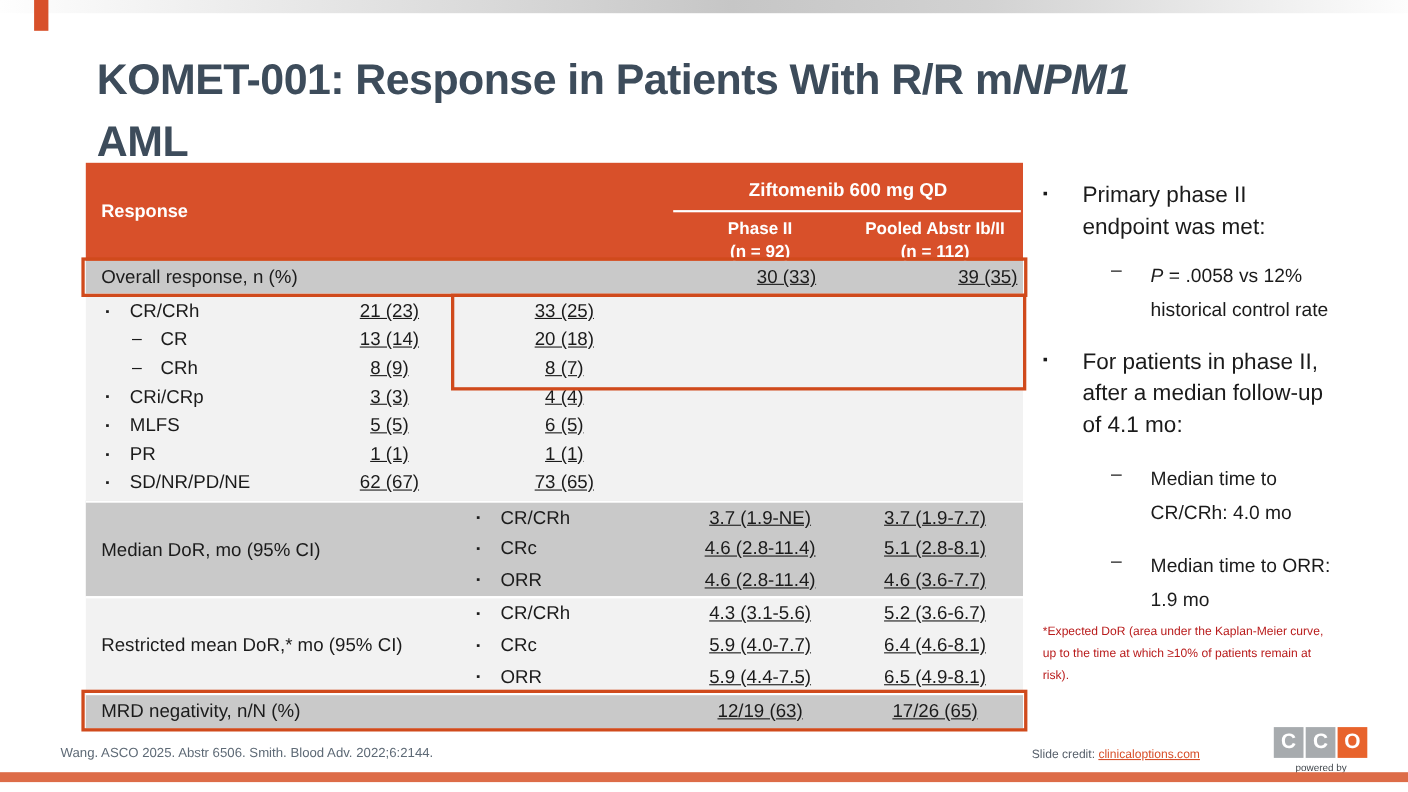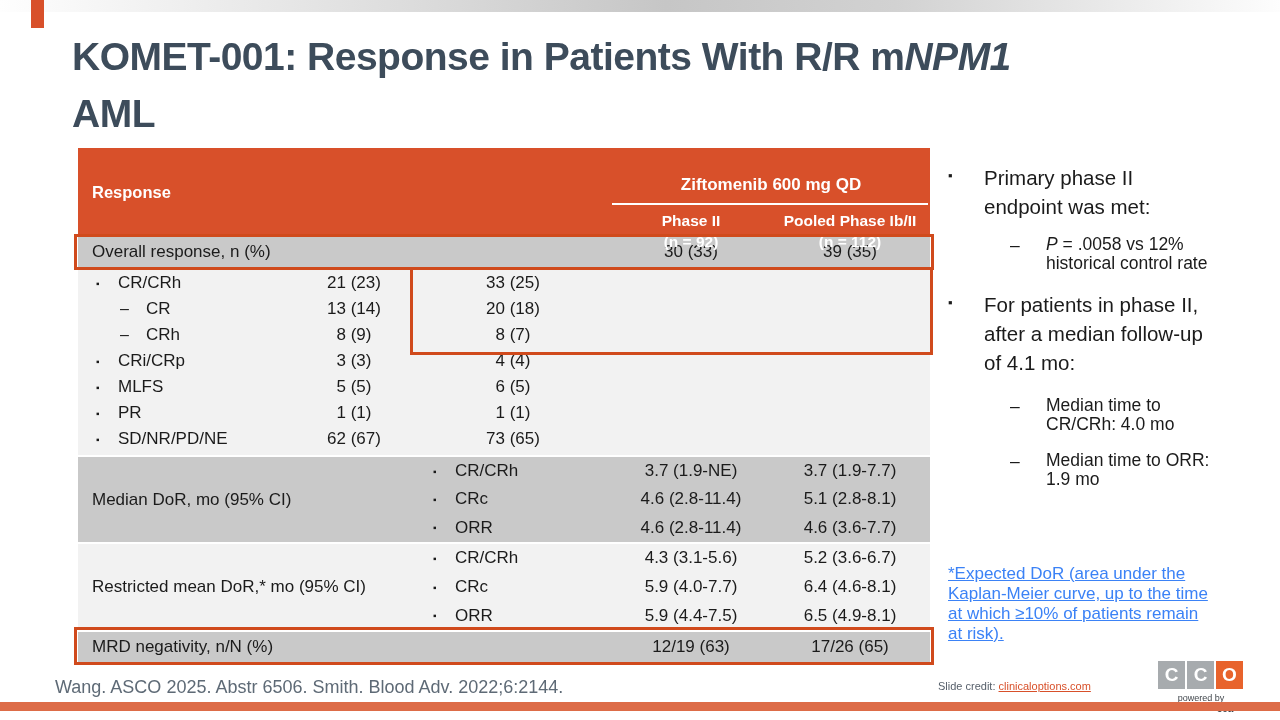--- a/index.html
+++ b/index.html
@@ -14,34 +14,34 @@
 
   
   .title{left:72px;top:28px;width:1140px;color:#3D4C5B;font-weight:bold;
          font-size:39px;line-height:57px;letter-spacing:-0.5px;}
   .title i{font-style:italic;}
 
   
   .tbl{left:78px;top:148px;width:852px;height:514px;font-size:17px;}
   .thead{position:relative;height:89px;background:#D8502A;color:#ffffff;font-weight:bold;}
   .th-response{position:absolute;left:14px;top:0;height:100%;display:flex;align-items:center;font-size:16.5px;}
-  .th-right{position:absolute;left:534px;top:16px;width:318px;height:100%;}
+  .th-right{position:absolute;left:534px;top:4px;width:318px;height:100%;}
   .th-group{text-align:center;font-size:17px;padding-top:11px;}
   .th-underline{position:absolute;left:0;top:39px;width:316px;height:2px;background:#ffffff;}
   .th-cols{position:absolute;left:0;top:46px;width:318px;display:flex;}
   .th-col{font-size:15.5px;line-height:21px;text-align:center;}
   .th-col.c1{width:158px;}
   .th-col.c2{width:160px;}
 
   .row-simple{display:grid;grid-template-columns:534px 158px 160px;align-items:center;box-sizing:border-box;}
   .row-simple .lab{padding-left:14px;}
-  .v{text-align:center;}
+  .v{text-align:center;text-decoration:underline;}
   .gray{background:#C9C9C9;}
   .light{background:#F2F2F2;}
-  .row-overall{height:30px;}
+  .row-overall{height:30px;gap:24px;}
   .row-mrd{height:32px;border-top:2px solid #fff;}
 
   .section{display:flex;box-sizing:border-box;border-top:2px solid #ffffff;}
   .section.nb{border-top:none;}
   .sec-label{width:334px;display:flex;align-items:center;padding-left:14px;box-sizing:content-box;}
   .sec-rows{flex:1;display:flex;flex-direction:column;justify-content:center;}
   .srow{display:grid;grid-template-columns:197px 158px 160px;align-items:center;}
   .sec-response{height:188px;}
   .sec-response .srow{height:26px;}
   .sec-dor{height:87px;}
@@ -60,68 +60,68 @@
 
   
   .rpanel{left:948px;top:163px;width:276px;}
   .rp-b{display:flex;}
   .rp-b .sq{width:36px;font-size:13px;padding-top:5px;}
   .rp-b .txt{font-size:20.5px;line-height:29px;}
   .rp-b1 .txt{max-width:200px;}
   .rp-b2 .txt{max-width:235px;}
   .rp-s{display:flex;margin-left:62px;}
   .rp-s .dsh{width:40px;font-size:17.5px;}
-  .rp-s .txt{font-size:17.5px;line-height:19px;max-width:178px;}
+  .rp-s .txt{font-size:17.5px;line-height:31px;max-width:178px;}
   .rp-b1{margin-bottom:14px;}
   .rp-s1{margin-bottom:17px;}
   .rp-b2{margin-bottom:19px;}
   .rp-s2{margin-bottom:17px;}
-  .footnote{left:948px;top:564px;width:262px;font-size:17px;line-height:20px;color:#3b82f6;text-decoration:underline;}
-
-  
-  .citation{left:55px;top:677px;font-size:18px;color:#5E6A76;}
+  .footnote{left:948px;top:564px;width:262px;font-size:11px;line-height:20px;color:#b91c1c;}
+
+  
+  .citation{left:55px;top:677px;font-size:12px;color:#5E6A76;}
   .credit{left:938px;top:680px;font-size:11px;color:#565f6a;}
   .credit a{color:#D8502A;text-decoration:underline;}
   .logo{left:1158px;top:661px;width:86px;}
   .logo-sq{display:flex;gap:2px;}
   .logo-sq .s{width:27px;height:28px;display:flex;align-items:center;justify-content:center;
               color:#fff;font-weight:bold;font-size:19px;}
   .s.g{background:#A7ABAE;}
   .s.o{background:#E8632C;}
   .logo-tag{margin-top:4px;text-align:center;font-size:9px;color:#40464c;}
   .logo-tag b{font-size:10px;margin-left:48px;}
   .bottom-bar{left:0;top:702px;width:1280px;height:9px;background:#DD6C48;}
 </style>
 </head>
 <body>
 
 <div>
 
   <div class="abs top-band"></div>
   <div class="abs top-tick"></div>
 
-  <h1 class="abs title" style="margin:0;">
+  <h1 class="abs title" style="margin:16px;">
     <span style="display:block;"><span>KOMET-001: Response in Patients With R/R m</span><i>NPM1</i></span>
     <span style="display:block;">AML</span>
   </h1>
 
   <div class="abs tbl" style="position:absolute;">
 
     <div class="thead">
       <div class="th-response">Response</div>
       <div class="th-right">
         <div class="th-group">Ziftomenib 600 mg QD</div>
         <div class="th-underline"></div>
         <div class="th-cols">
           <div class="th-col c1">
             <div>Phase II</div>
             <div>(n = 92)</div>
           </div>
           <div class="th-col c2">
-            <div>Pooled Phase Ib/II</div>
+            <div>Pooled Abstr Ib/II</div>
             <div>(n = 112)</div>
           </div>
         </div>
       </div>
     </div>
 
     <div class="row-simple row-overall gray">
       <div class="lab">Overall response, n (%)</div>
       <div class="v">30 (33)</div>
       <div class="v">39 (35)</div>

